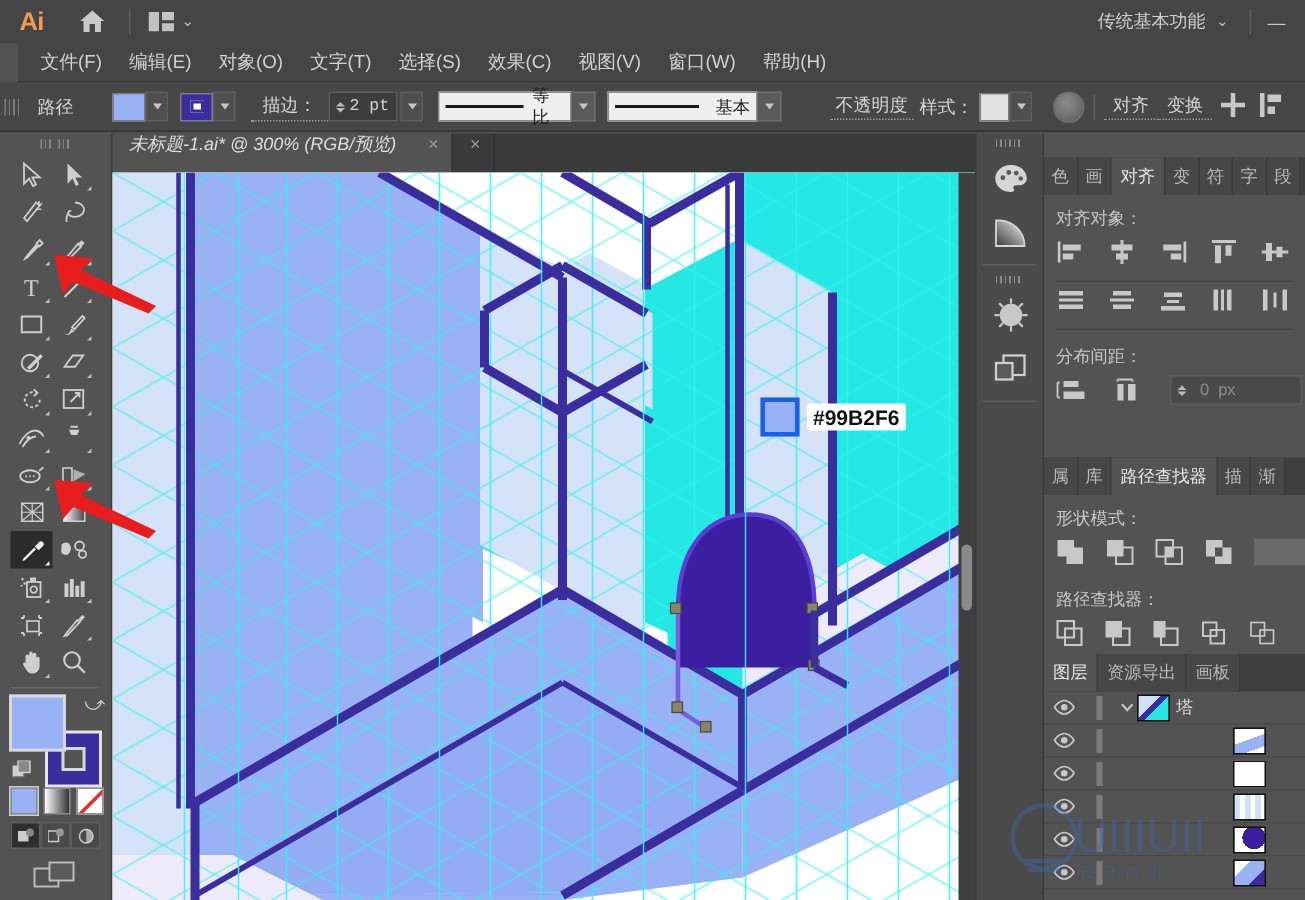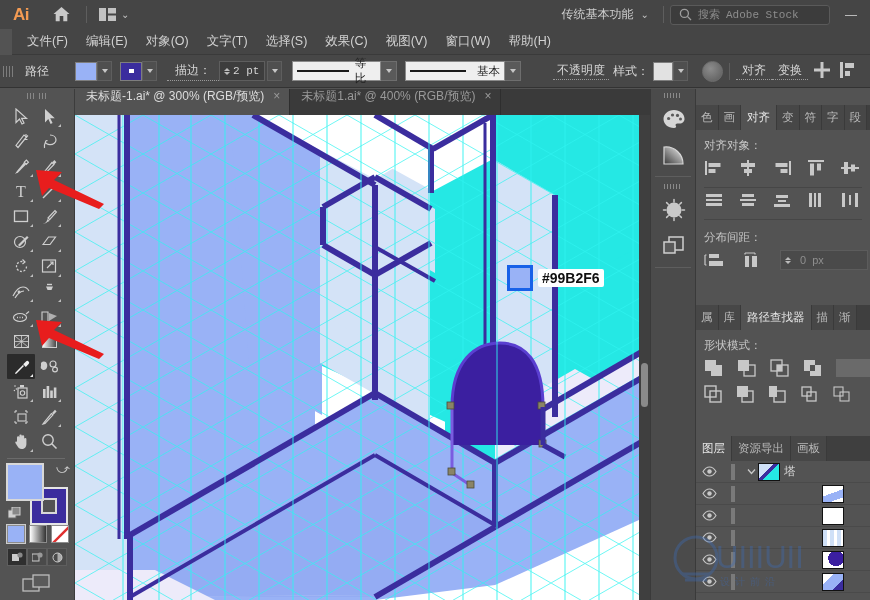--- a/index.html
+++ b/index.html
@@ -95,23 +95,23 @@
   .round-btn { width: 21px; height: 21px; border-radius: 50%;
     background: radial-gradient(circle at 40% 35%, #8c8c8c, #5a5a5a);
     border: 1px solid #6e6e6e; }
 
   
   .tabrow {
     position: absolute; left: 75px; top: 89px; width: 575px; height: 26px;
     background: #3a3a3a; display: flex; align-items: flex-end;
   }
   .doctab {
-    height: 26px; display: flex; align-items: center; gap: 9px;
+    height: 26px; display: flex; align-items: center; gap: 21px;
     padding: 0 9px 12px 11px; font-size: 12px; color: #9a9a9a;
-    background: #3a3a3a; border-right: 1px solid #2e2e2e;
+    background: #3a3a3a; border-right: 1px solid #2e2e2e; font-style: italic;
   }
   .doctab.active { background: #535353; color: #ddd; }
   .doctab .x { font-size: 12px; color: #9a9a9a; }
 
   
   .toolpanel {
     position: absolute; left: 0; top: 89px; width: 75px; height: 511px;
     background: #535353; border-right: 1px solid #3c3c3c;
   }
   .tool-grip {
@@ -223,28 +223,20 @@
         <rect x="9" y="7.5" width="8" height="5.5" fill="#c2c2c2"></rect>
       </svg>
       <span style="color:#c2c2c2;font-size:10px;">⌄</span>
     </div>
     <div class="topbar-spacer"></div>
     <div class="workspace-sel">
       <span>传统基本功能</span>
       <span style="font-size:10px;color:#c2c2c2;">⌄</span>
     </div>
     <div class="vsep"></div>
-    <div class="stock-search">
-      <svg width="13" height="13" viewBox="0 0 13 13">
-        <circle cx="5.4" cy="5.4" r="4" fill="none" stroke="#9e9e9e" stroke-width="1.3"></circle>
-        <line x1="8.4" y1="8.4" x2="12" y2="12" stroke="#9e9e9e" stroke-width="1.3"></line>
-      </svg>
-      <span class="ph">搜索</span>
-      <span class="ph2">Adobe Stock</span>
-    </div>
     <div class="win-btns">
       <div class="win-btn">—</div>
     </div>
   </div>
 
   <div class="menubar">
     <div class="menu-item">文件(F)</div>
     <div class="menu-item">编辑(E)</div>
     <div class="menu-item">对象(O)</div>
     <div class="menu-item">文字(T)</div>
@@ -326,21 +318,20 @@
       </svg>
     </div>
   </div>
 
   <div class="tabrow">
     <div class="doctab active">
       <span>未标题-1.ai* @ 300% (RGB/预览)</span>
       <span class="x">×</span>
     </div>
     <div class="doctab">
-      <span>未标题1.ai* @ 400% (RGB/预览)</span>
       <span class="x">×</span>
     </div>
   </div>
 
   <div class="toolpanel">
     <div class="tool-grip">
         <span class="d"></span>
         <span class="d"></span>
       </div>
     <div class="tool-grid">
@@ -944,20 +935,21 @@
       <div class="icon-btn">
         <svg width="20" height="18" viewBox="0 0 20 18">
             <rect x="1" y="1" width="11" height="11" fill="#c8c8c8"></rect>
             <rect x="7" y="6" width="11" height="11" fill="#c8c8c8"></rect>
             <rect x="7" y="6" width="5" height="6" fill="#535353"></rect>
           </svg>
       </div>
       <div class="icon-btn" style="width:40px;background:#6a6a6a;height:18px;"></div>
     </div>
 
+    <div class="psec-label">路径查找器：</div>
     <div class="icon-row" style="gap:12px;">
       <div class="icon-btn">
         <svg width="20" height="18" viewBox="0 0 20 18">
             <rect x="1" y="1" width="11" height="11" fill="none" stroke="#c8c8c8" stroke-width="1.4"></rect>
             <rect x="6" y="6" width="11" height="11" fill="none" stroke="#c8c8c8" stroke-width="1.4"></rect>
           </svg>
       </div>
       <div class="icon-btn">
         <svg width="20" height="18" viewBox="0 0 20 18">
             <rect x="1" y="1" width="11" height="11" fill="#c8c8c8"></rect>

